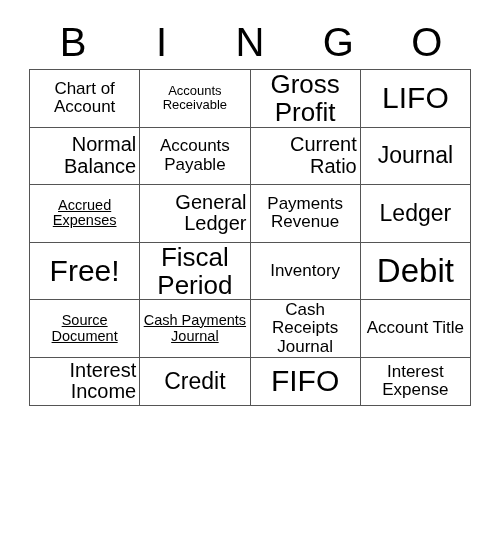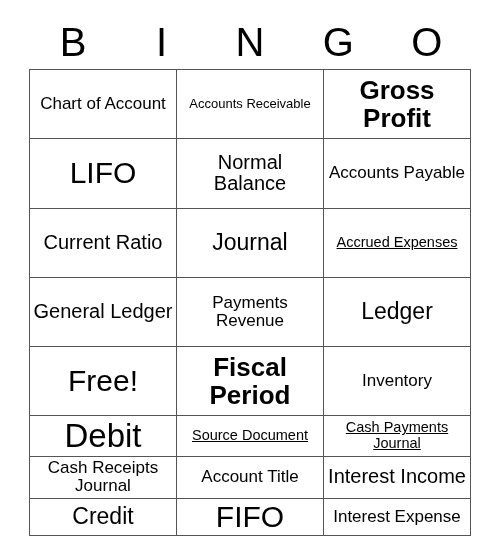--- a/index.html
+++ b/index.html
@@ -44,23 +44,23 @@
     color: #000000;
     user-select: none;
   }
 
   
   #bingo-grid {
     position: absolute;
     left: 29px;
     top: 69px;
     width: 442px;
-    height: 467px;
+    height: 337px;
     display: grid;
-    grid-template-columns: repeat(3, 1fr);
+    grid-template-columns: repeat(4, 1fr);
     grid-template-rows: repeat(5, 1fr);
     border-top: 1px solid #555555;
     border-left: 1px solid #555555;
     box-sizing: border-box;
     background: #c2410c;
   }
   .cell {
     border-right: 1px solid #555555;
     border-bottom: 1px solid #555555;
     box-sizing: border-box;
@@ -77,23 +77,23 @@
     width: 100%;
     line-height: 1.08;
     color: #000000;
     word-wrap: break-word;
   }
 
   
   .fs-xs  { font-size: 13px; }
   .fs-s   { font-size: 14.5px; text-decoration: underline; }
   .fs-m   { font-size: 17px; }
-  .fs-l   { font-size: 20px; }
+  .fs-l   { font-size: 20px; text-align: right; }
   .fs-xl  { font-size: 23px; }
-  .fs-xxl { font-size: 26px; font-weight: bold; }
+  .fs-xxl { font-size: 26px; }
   .fs-3xl { font-size: 30px; }
   .fs-4xl { font-size: 33px; }
 </style>
 </head>
 <body>
 
 <div id="card">
 
   <div id="bingo-header">
     <div class="header-letter">B</div>

